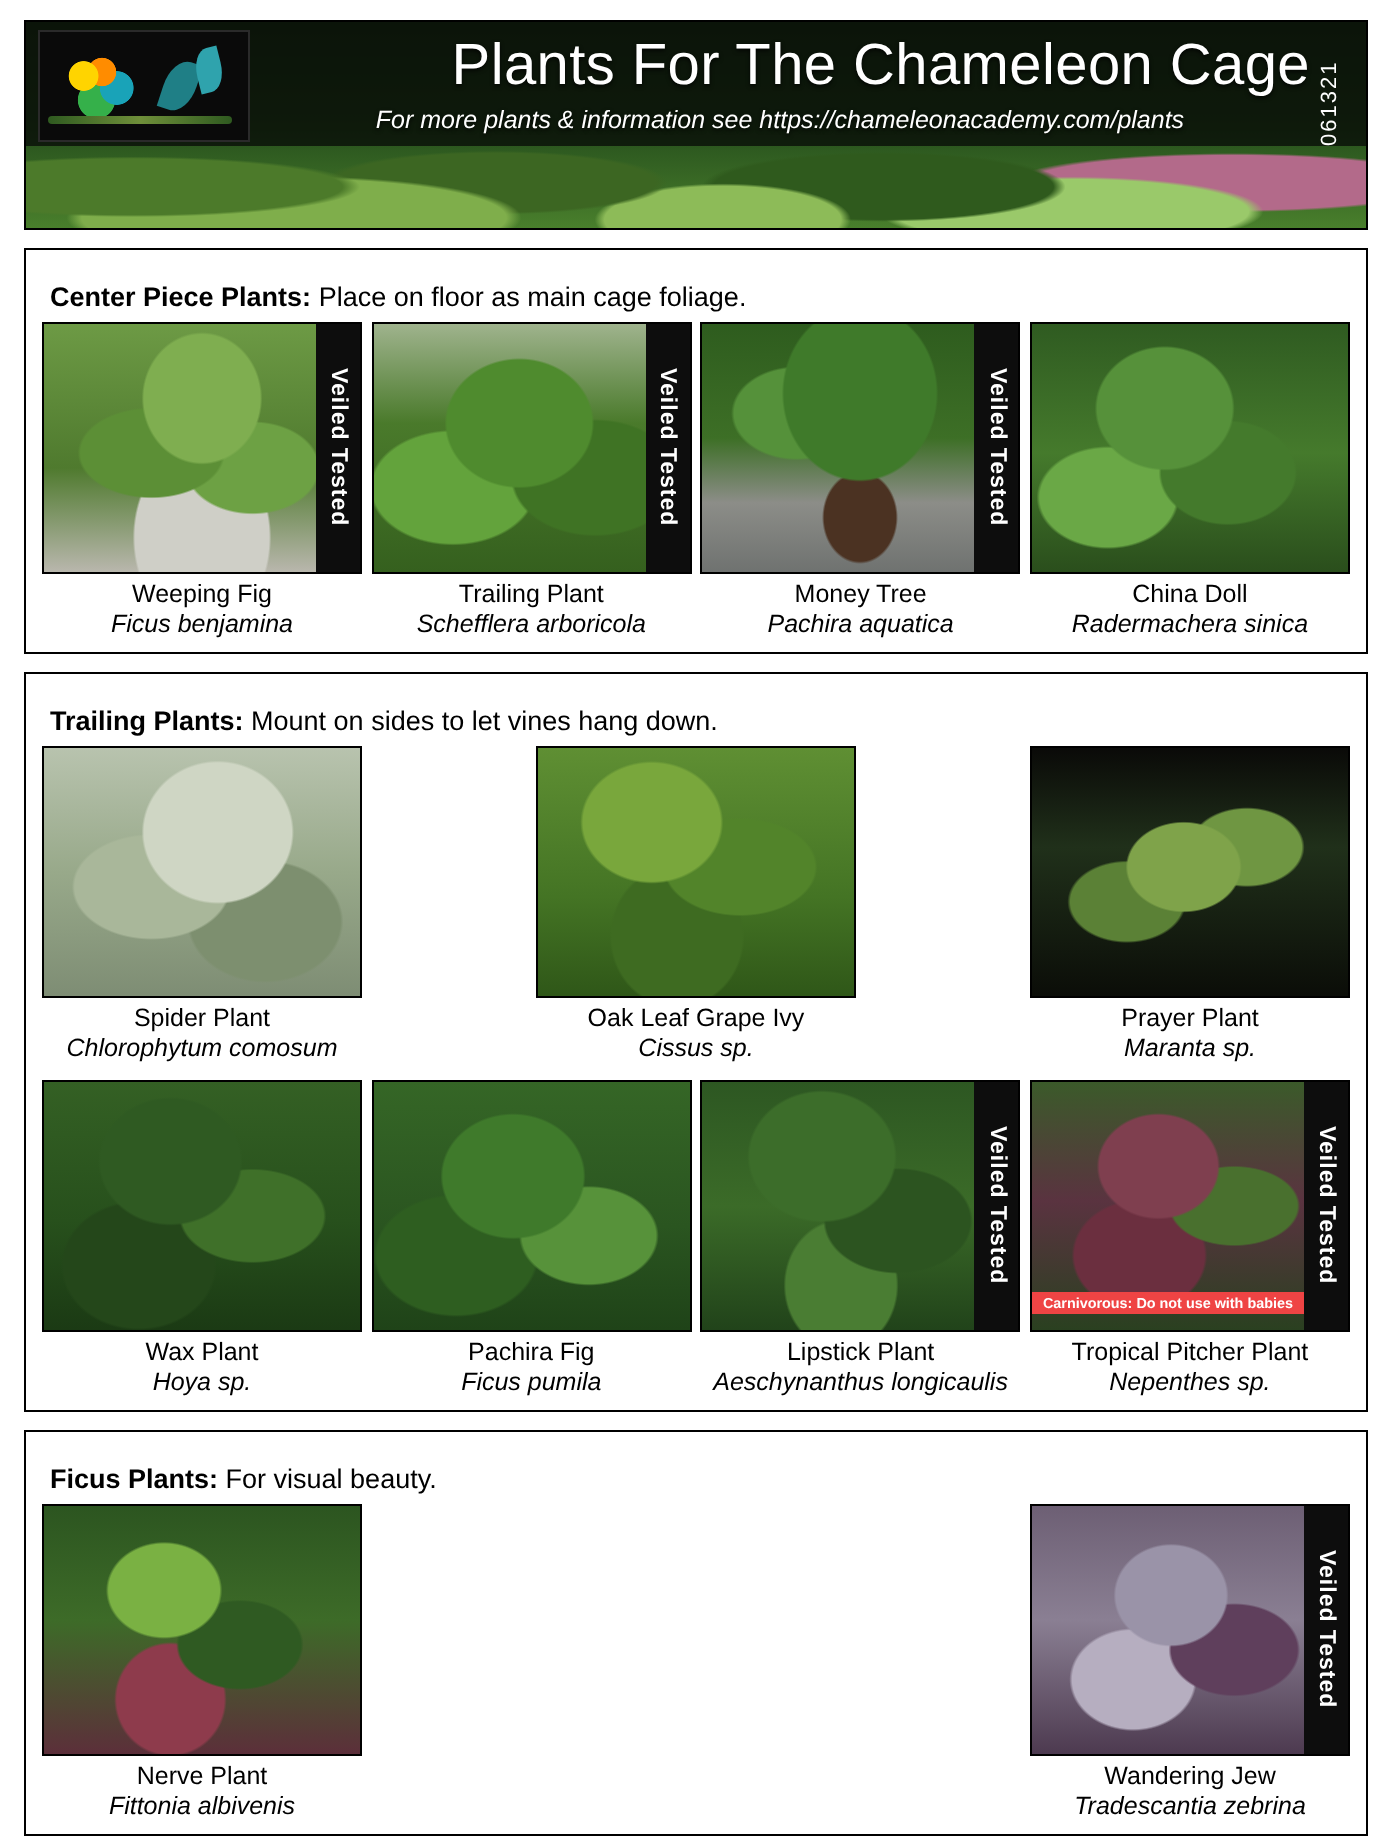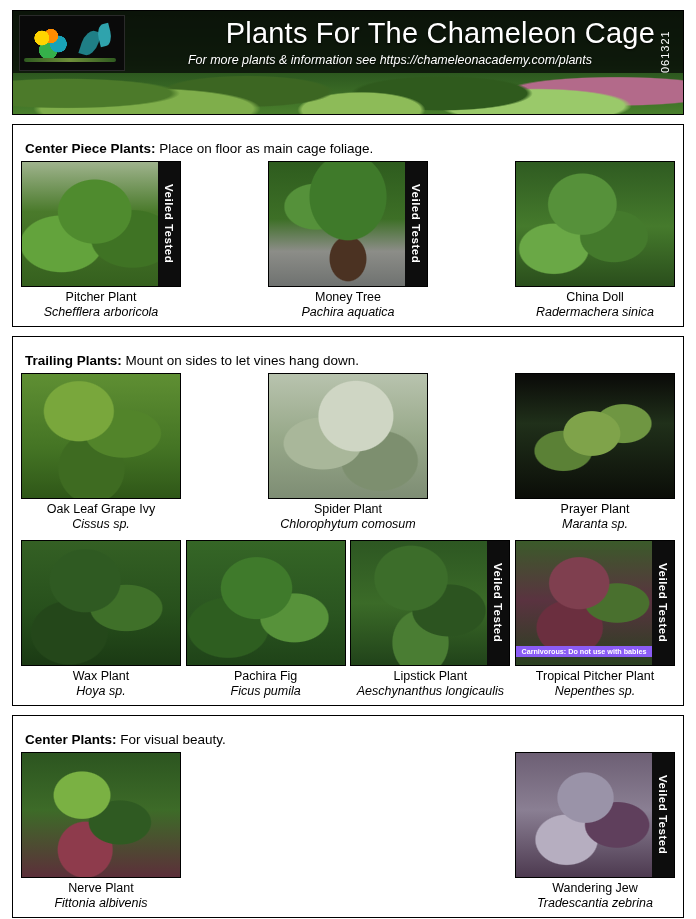--- a/index.html
+++ b/index.html
@@ -178,21 +178,21 @@
     letter-spacing: 0.5px;
     display: flex;
     align-items: center;
     justify-content: center;
     writing-mode: vertical-rl;
     text-orientation: mixed;
   }
   .carnivore-warn {
     position: absolute;
     left: 0; right: 22px; bottom: 8px;
-    background: #8b5cf6;
+    background: #ef4444;
     color: #fff;
     font-size: 7.2px;
     font-weight: bold;
     padding: 1px 2px;
     text-align: center;
     line-height: 9px;
     white-space: nowrap;
     overflow: hidden;
   }
   .common {
@@ -342,24 +342,32 @@
     <div class="header-sub">For more plants &amp; information see https://chameleonacademy.com/plants</div>
     <div class="header-code">061321</div>
   </div>
 
   <div id="sections-root">
       <div class="section">
         <div class="section-head"><b>Center Piece Plants:</b><span class="desc"> Place on floor as main cage foliage.</span></div>
         <div class="row">
           <div class="card">
             <div class="thumb-wrap">
+              <div class="thumb ph-weeping-fig"></div>
+              <div class="veiled-flag">Veiled Tested</div>
+            </div>
+            <div class="common">Weeping Fig</div>
+            <div class="latin">Ficus benjamina</div>
+          </div>
+          <div class="card">
+            <div class="thumb-wrap">
               <div class="thumb ph-umbrella"></div>
               <div class="veiled-flag">Veiled Tested</div>
             </div>
-            <div class="common">Pitcher Plant</div>
+            <div class="common">Trailing Plant</div>
             <div class="latin">Schefflera arboricola</div>
           </div>
           <div class="card">
             <div class="thumb-wrap">
               <div class="thumb ph-money"></div>
               <div class="veiled-flag">Veiled Tested</div>
             </div>
             <div class="common">Money Tree</div>
             <div class="latin">Pachira aquatica</div>
           </div>
@@ -370,31 +378,31 @@
             <div class="common">China Doll</div>
             <div class="latin">Radermachera sinica</div>
           </div>
         </div>
       </div>
       <div class="section">
         <div class="section-head"><b>Trailing Plants:</b><span class="desc"> Mount on sides to let vines hang down.</span></div>
         <div class="row">
           <div class="card">
             <div class="thumb-wrap">
+              <div class="thumb ph-spider"></div>
+            </div>
+            <div class="common">Spider Plant</div>
+            <div class="latin">Chlorophytum comosum</div>
+          </div>
+          <div class="card">
+            <div class="thumb-wrap">
               <div class="thumb ph-grapeivy"></div>
             </div>
             <div class="common">Oak Leaf Grape Ivy</div>
             <div class="latin">Cissus sp.</div>
-          </div>
-          <div class="card">
-            <div class="thumb-wrap">
-              <div class="thumb ph-spider"></div>
-            </div>
-            <div class="common">Spider Plant</div>
-            <div class="latin">Chlorophytum comosum</div>
           </div>
           <div class="card">
             <div class="thumb-wrap">
               <div class="thumb ph-prayer"></div>
             </div>
             <div class="common">Prayer Plant</div>
             <div class="latin">Maranta sp.</div>
           </div>
         </div>
         <div class="row">
@@ -425,21 +433,21 @@
               <div class="thumb ph-pitcher"></div>
               <div class="carnivore-warn">Carnivorous: Do not use with babies</div>
               <div class="veiled-flag">Veiled Tested</div>
             </div>
             <div class="common">Tropical Pitcher Plant</div>
             <div class="latin">Nepenthes sp.</div>
           </div>
         </div>
       </div>
       <div class="section">
-        <div class="section-head"><b>Center Plants:</b><span class="desc"> For visual beauty.</span></div>
+        <div class="section-head"><b>Ficus Plants:</b><span class="desc"> For visual beauty.</span></div>
         <div class="row">
           <div class="card">
             <div class="thumb-wrap">
               <div class="thumb ph-nerve"></div>
             </div>
             <div class="common">Nerve Plant</div>
             <div class="latin">Fittonia albivenis</div>
           </div>
           <div class="card">
             <div class="thumb-wrap">

